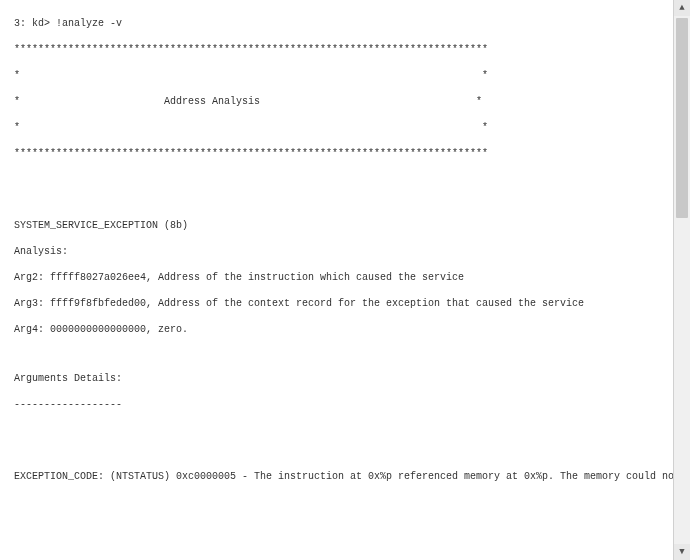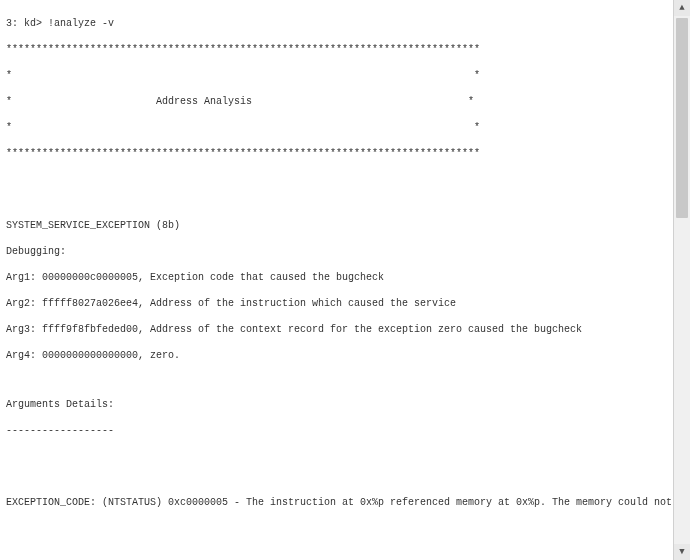--- a/index.html
+++ b/index.html
@@ -11,21 +11,21 @@
     font-family: "Consolas", "Courier New", monospace;
     font-size: 10px;
     line-height: 13px;
     color: #333333;
     overflow: hidden;
   }
   .container {
     padding: 4px 6px;
     white-space: pre;
   }
-  .line { display: block; min-height: 13px; }
+  .line { display: block; min-height: 13px; margin-left: 8px; }
   .section-break { height: 10px; }
   .scrollbar-v {
     position: absolute;
     top: 0;
     right: 0;
     width: 16px;
     height: 560px;
     background: #f0f0f0;
     border-left: 1px solid #d0d0d0;
   }
@@ -58,24 +58,23 @@
 <div class="container">
 <span class="line">3: kd&gt; !analyze -v</span>
 <span class="line">*******************************************************************************</span>
 <span class="line">*                                                                             *</span>
 <span class="line">*                        Address Analysis                                    *</span>
 <span class="line">*                                                                             *</span>
 <span class="line">*******************************************************************************</span>
 <div class="section-break"></div>
 <div class="section-break"></div>
 <span class="line">SYSTEM_SERVICE_EXCEPTION (8b)</span>
-<span class="line">Debugging:</span>
-<span class="line">Arg1: 00000000c0000005, Exception code that caused the bugcheck</span>
+<span class="line">Analysis:</span>
 <span class="line">Arg2: fffff8027a026ee4, Address of the instruction which caused the service</span>
-<span class="line">Arg3: ffff9f8fbfeded00, Address of the context record for the exception zero caused the bugcheck</span>
+<span class="line">Arg3: ffff9f8fbfeded00, Address of the context record for the exception that caused the service</span>
 <span class="line">Arg4: 0000000000000000, zero.</span>
 <div class="section-break"></div>
 <span class="line">Arguments Details:</span>
 <span class="line">------------------</span>
 <div class="section-break"></div>
 <div class="section-break"></div>
 <span class="line">EXCEPTION_CODE: (NTSTATUS) 0xc0000005 - The instruction at 0x%p referenced memory at 0x%p. The memory could not be %s.</span>
 <div class="section-break"></div>
 
 

